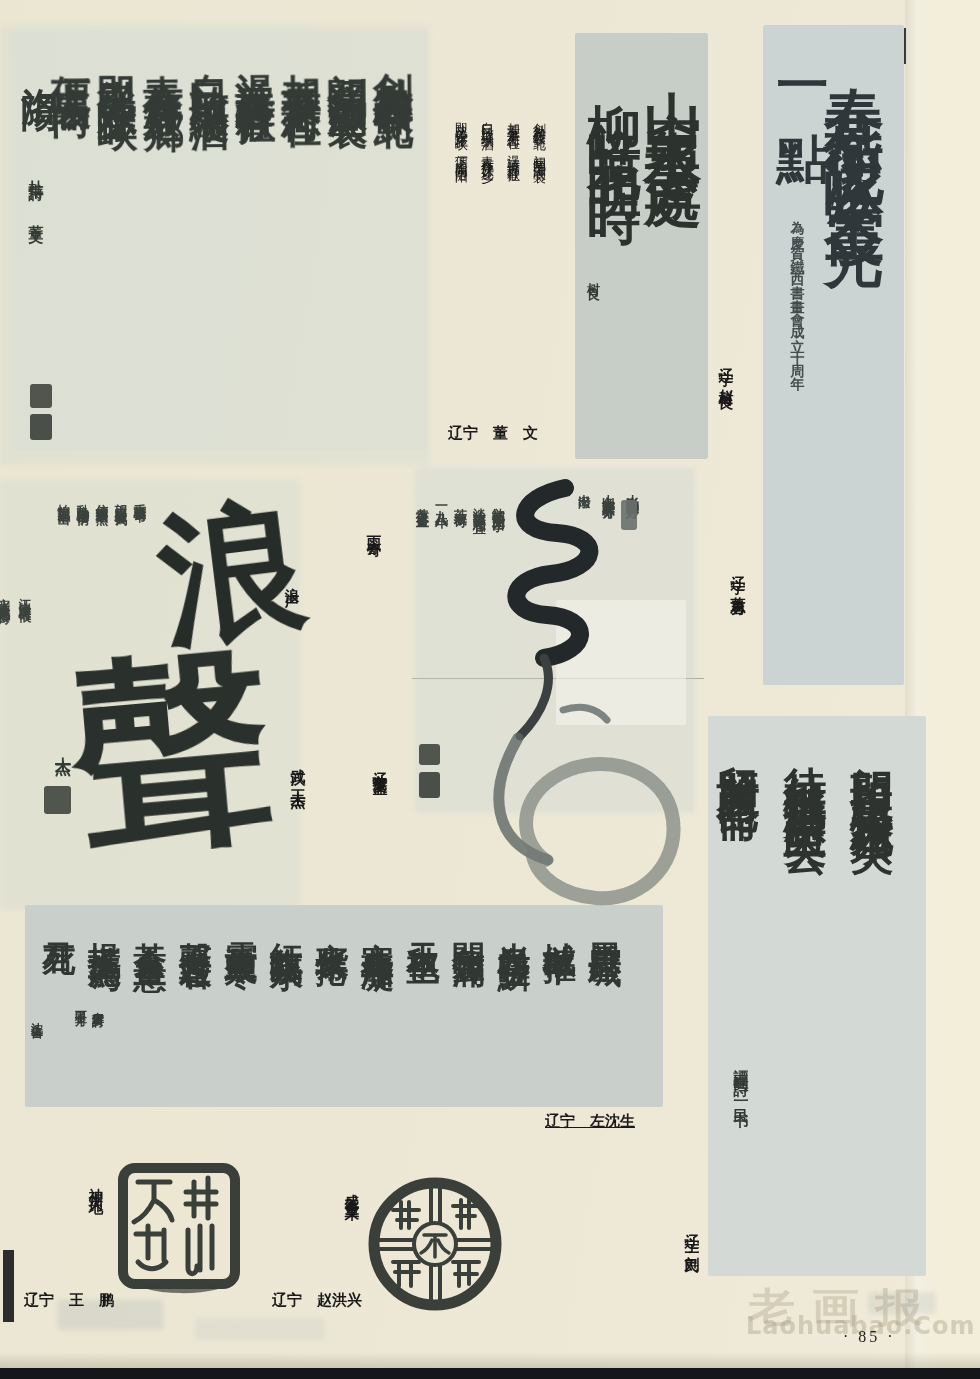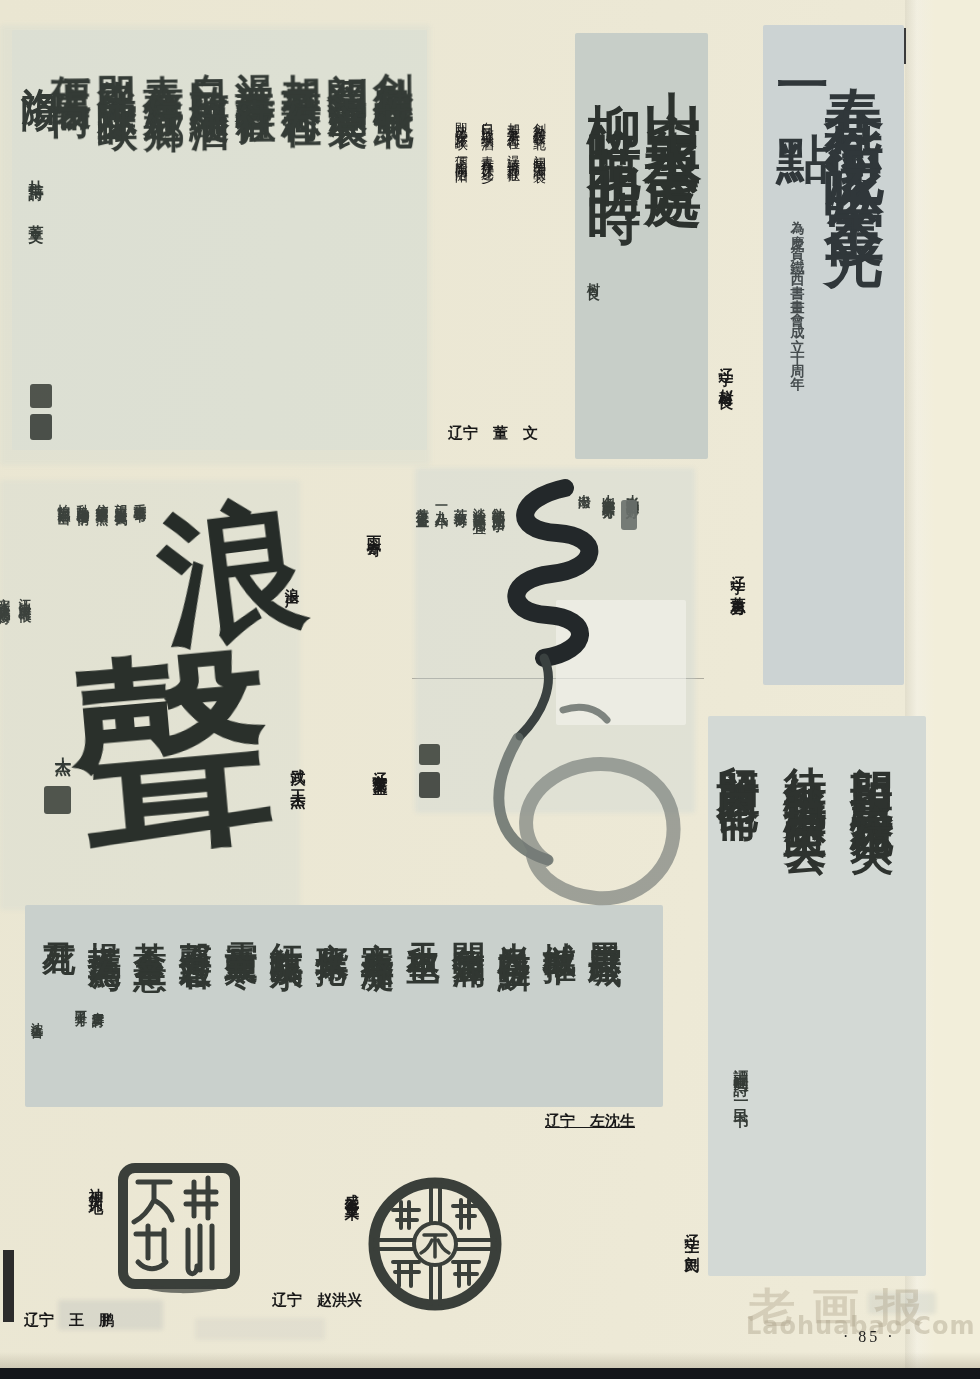--- a/index.html
+++ b/index.html
@@ -157,21 +157,21 @@
   <svg class="abs" style="left:116px;top:1162px;" width="126" height="132" viewBox="0 0 126 132">
     <g fill="none" stroke="#3a3f3a" stroke-linecap="round">
       <rect x="7" y="6" width="112" height="116" rx="12" stroke-width="10"></rect>
       <path d="M78,20 v34 M92,16 v40 M70,30 h30 M70,42 h30" stroke-width="5"></path>
       <path d="M72,68 v38 c0,8 9,8 9,-2 M84,64 v44 M96,64 v42" stroke-width="5"></path>
       <path d="M22,20 h32 M38,20 v18 c-8,16 -16,20 -20,22 m20,-22 c8,4 16,12 18,20" stroke-width="5"></path>
       <path d="M20,72 h26 M32,64 v32 M22,100 c8,9 20,9 28,0 M48,68 v30" stroke-width="5"></path>
       <path d="M30,124 c20,6 50,6 70,1" stroke-width="5" opacity="0.7"></path>
     </g>
   </svg>
-  <div class="abs print" style="left:24px;top:1291px;font-size:15px;font-weight:bold;margin-top:20px;">辽宁　王　鹏</div>
+  <div class="abs print" style="left:24px;top:1291px;font-size:15px;font-weight:bold;">辽宁　王　鹏</div>
 
   <div class="abs v print" style="left:342px;top:1182px;font-size:14.5px;font-weight:bold;letter-spacing:3px;">盛年不重来</div>
   <svg class="abs" style="left:365px;top:1174px;" width="140" height="140" viewBox="0 0 140 140">
     <g fill="none" stroke="#3a3f3a" stroke-linecap="round">
       <circle cx="70" cy="70" r="61" stroke-width="11"></circle>
       <path d="M10,66 h120 M10,75 h120 M66,10 v120 M75,10 v120" stroke-width="4"></path>
       <circle cx="70" cy="70" r="21" stroke-width="4" fill="#e9e5d2"></circle>
       <path d="M59,61 h22 M70,61 v22 M67,66 c-3,7 -7,11 -11,13 M73,66 c3,7 7,11 11,13" stroke-width="3.5"></path>
       <path d="M28,36 h26 M32,46 h20 M36,28 v26 M44,28 v26" stroke-width="4"></path>
       <path d="M88,32 h24 M92,42 h18 M96,26 v28 M104,26 v28" stroke-width="4"></path>

